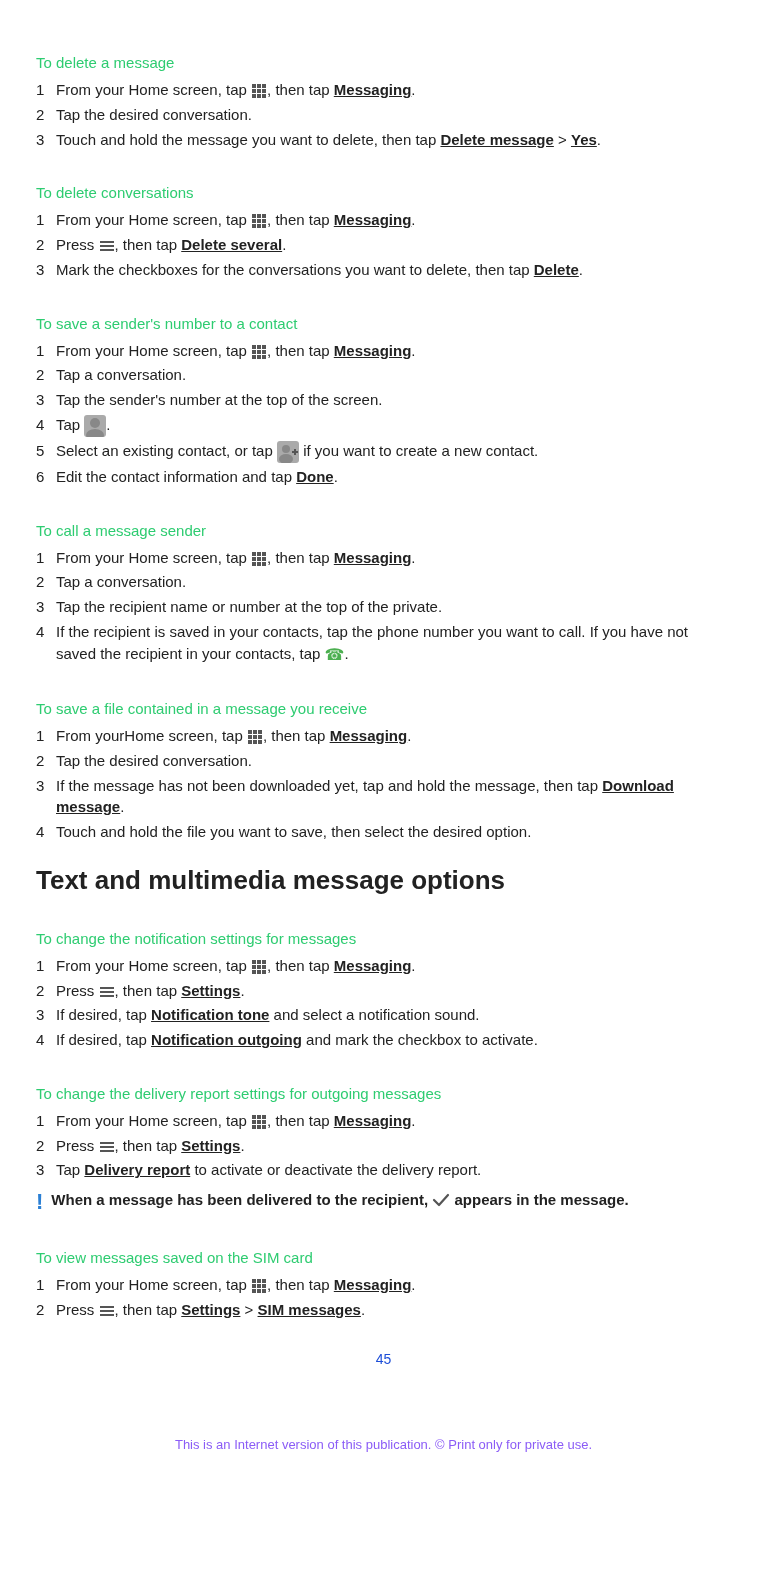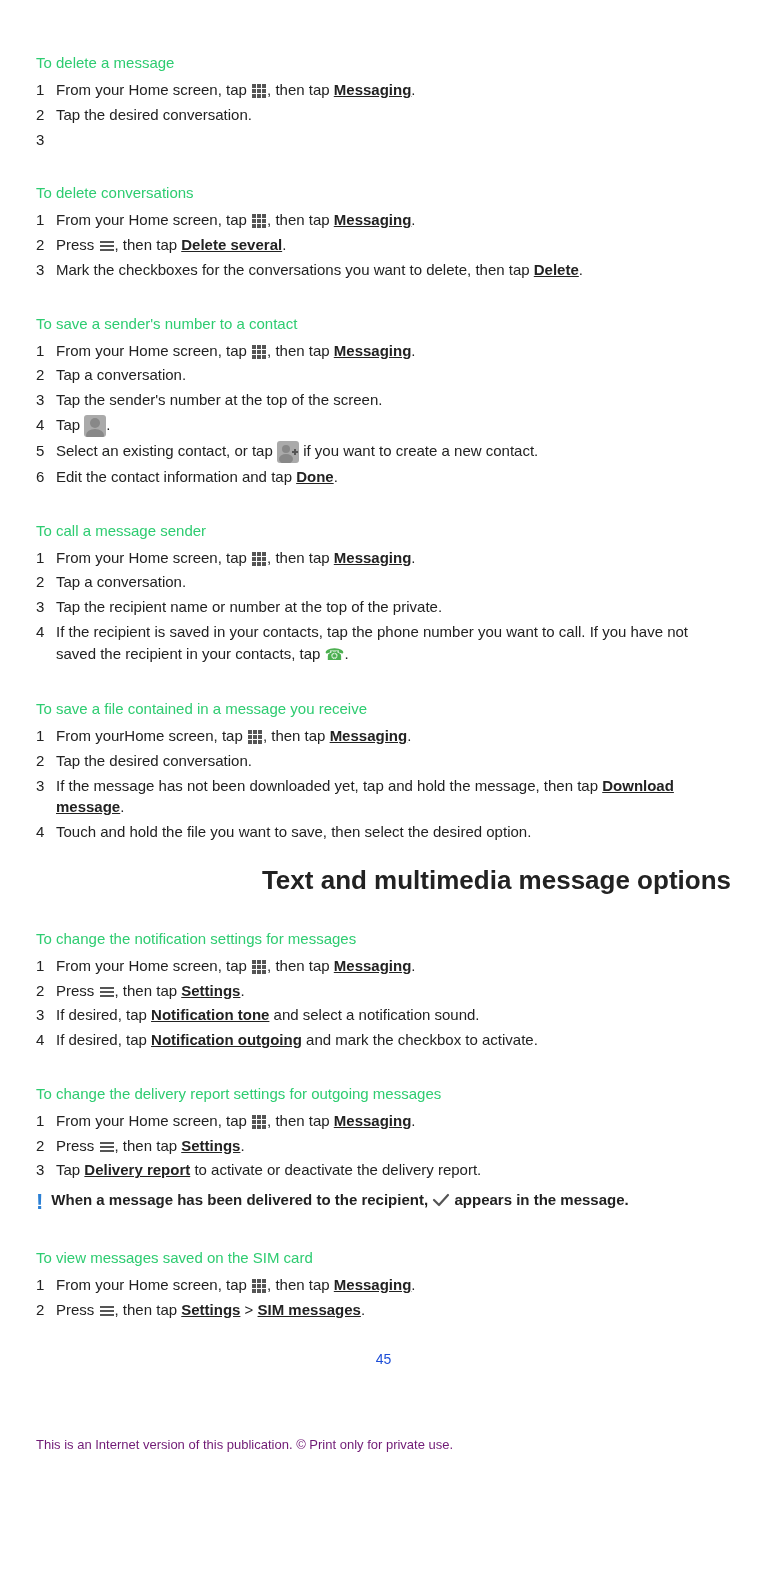--- a/index.html
+++ b/index.html
@@ -42,44 +42,44 @@
     .step-text b {
       font-weight: bold;
       text-decoration: underline;
     }
     .big-heading {
       font-size: 26px;
       font-weight: bold;
       color: #222;
       margin-top: 22px;
       margin-bottom: 14px;
-      text-align: right;
     }
     .note-box {
       display: flex;
       align-items: flex-start;
       margin: 10px 0 14px 0;
       gap: 8px;
     }
     .note-icon {
       color: #2a7fd4;
       font-size: 22px;
       font-weight: bold;
       flex-shrink: 0;
       margin-top: -2px;
     }
     .note-text {
       font-size: 15px;
       color: #222;
       font-weight: bold;
     }
     .footer {
+      text-align: center;
       margin-top: 60px;
       font-size: 13px;
-      color: #701a75;
+      color: #8b5cf6;
       border-top: none;
       padding-top: 10px;
     }
     .page-num {
       text-align: center;
       font-size: 14px;
       color: #1d4ed8;
       margin-top: 30px;
       margin-bottom: 8px;
     }
@@ -131,20 +131,21 @@
               <span></span>
               <span></span>
             </span>, then tap <b>Messaging</b>.</span>
       </li>
       <li>
         <span class="step-num">2</span>
         <span class="step-text">Tap the desired conversation.</span>
       </li>
       <li>
         <span class="step-num">3</span>
+        <span class="step-text">Touch and hold the message you want to delete, then tap <b>Delete message</b> &gt; <b>Yes</b>.</span>
       </li>
     </ol>
   </div>
 
   <div>
     <div class="section-title">To delete conversations</div>
     <ol class="step-list">
       <li>
         <span class="step-num">1</span>
         <span class="step-text">From your Home screen, tap <span class="grid-icon">

